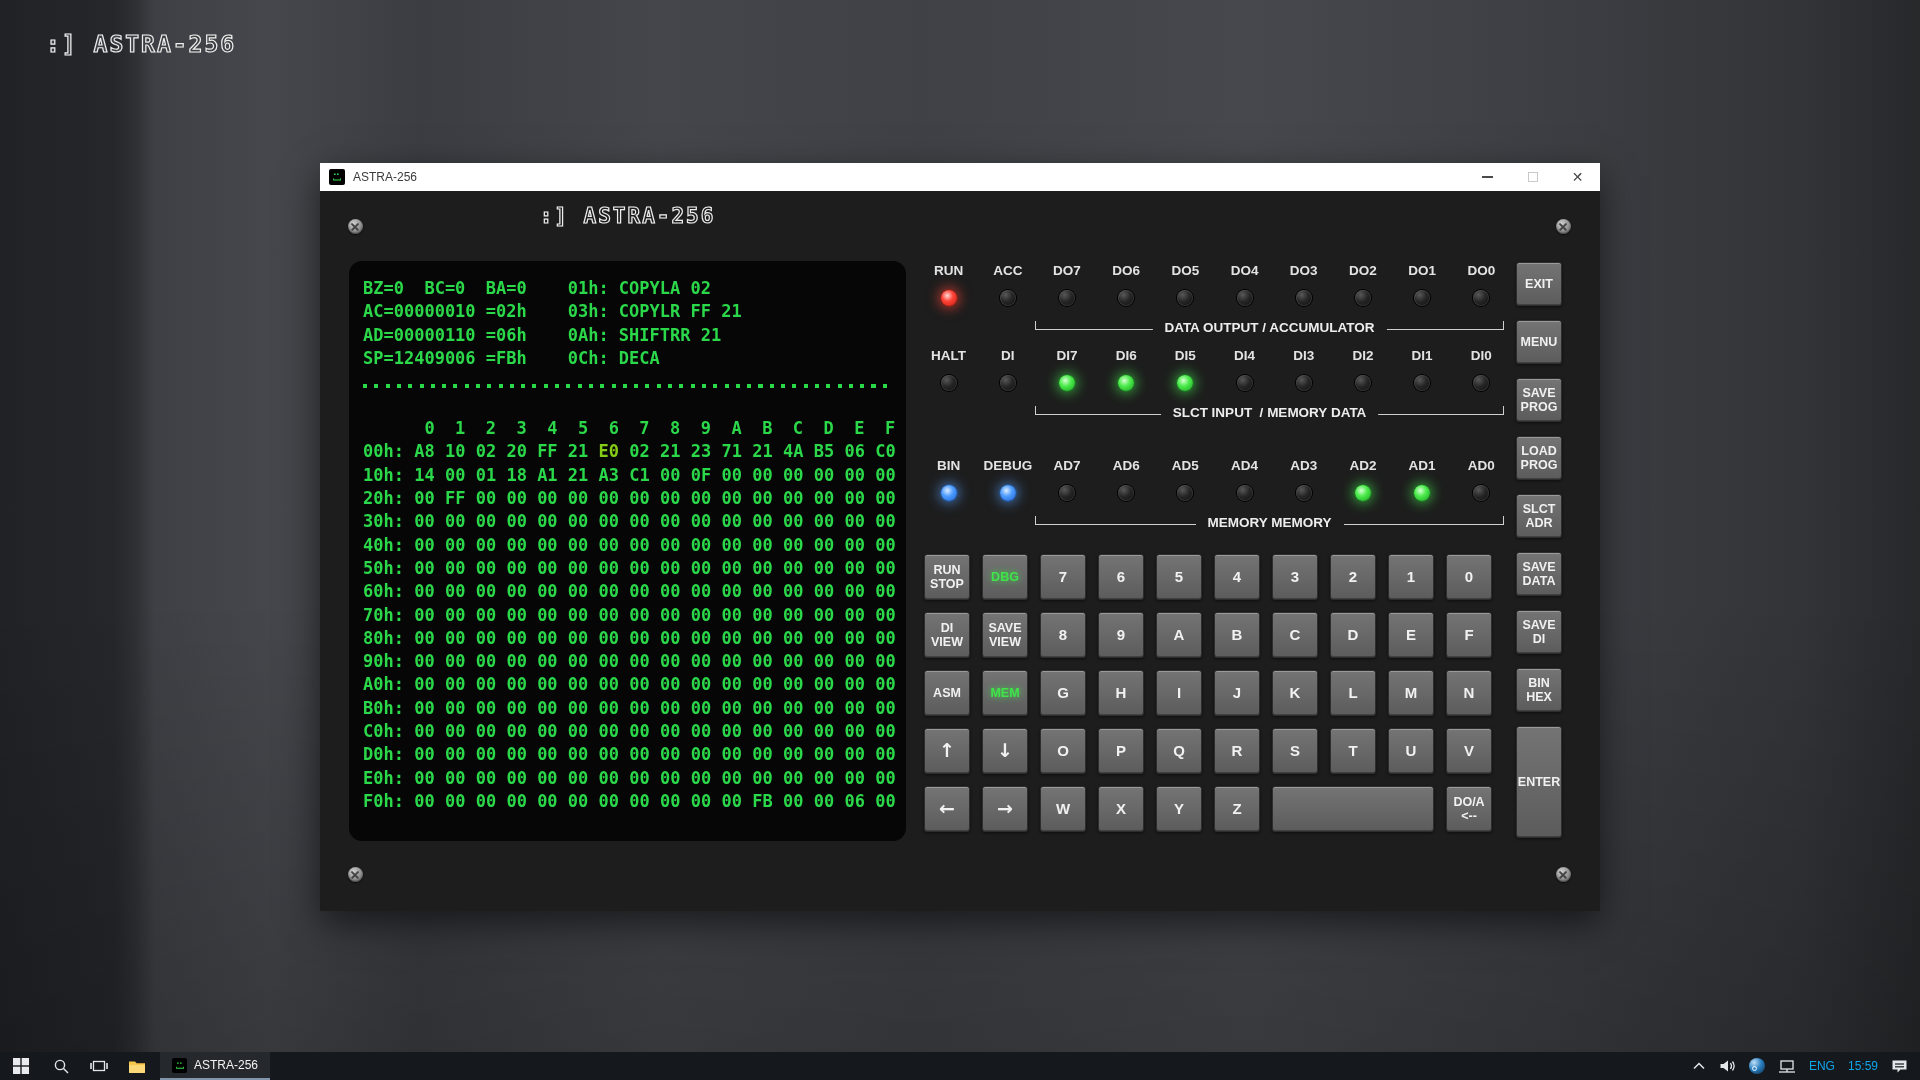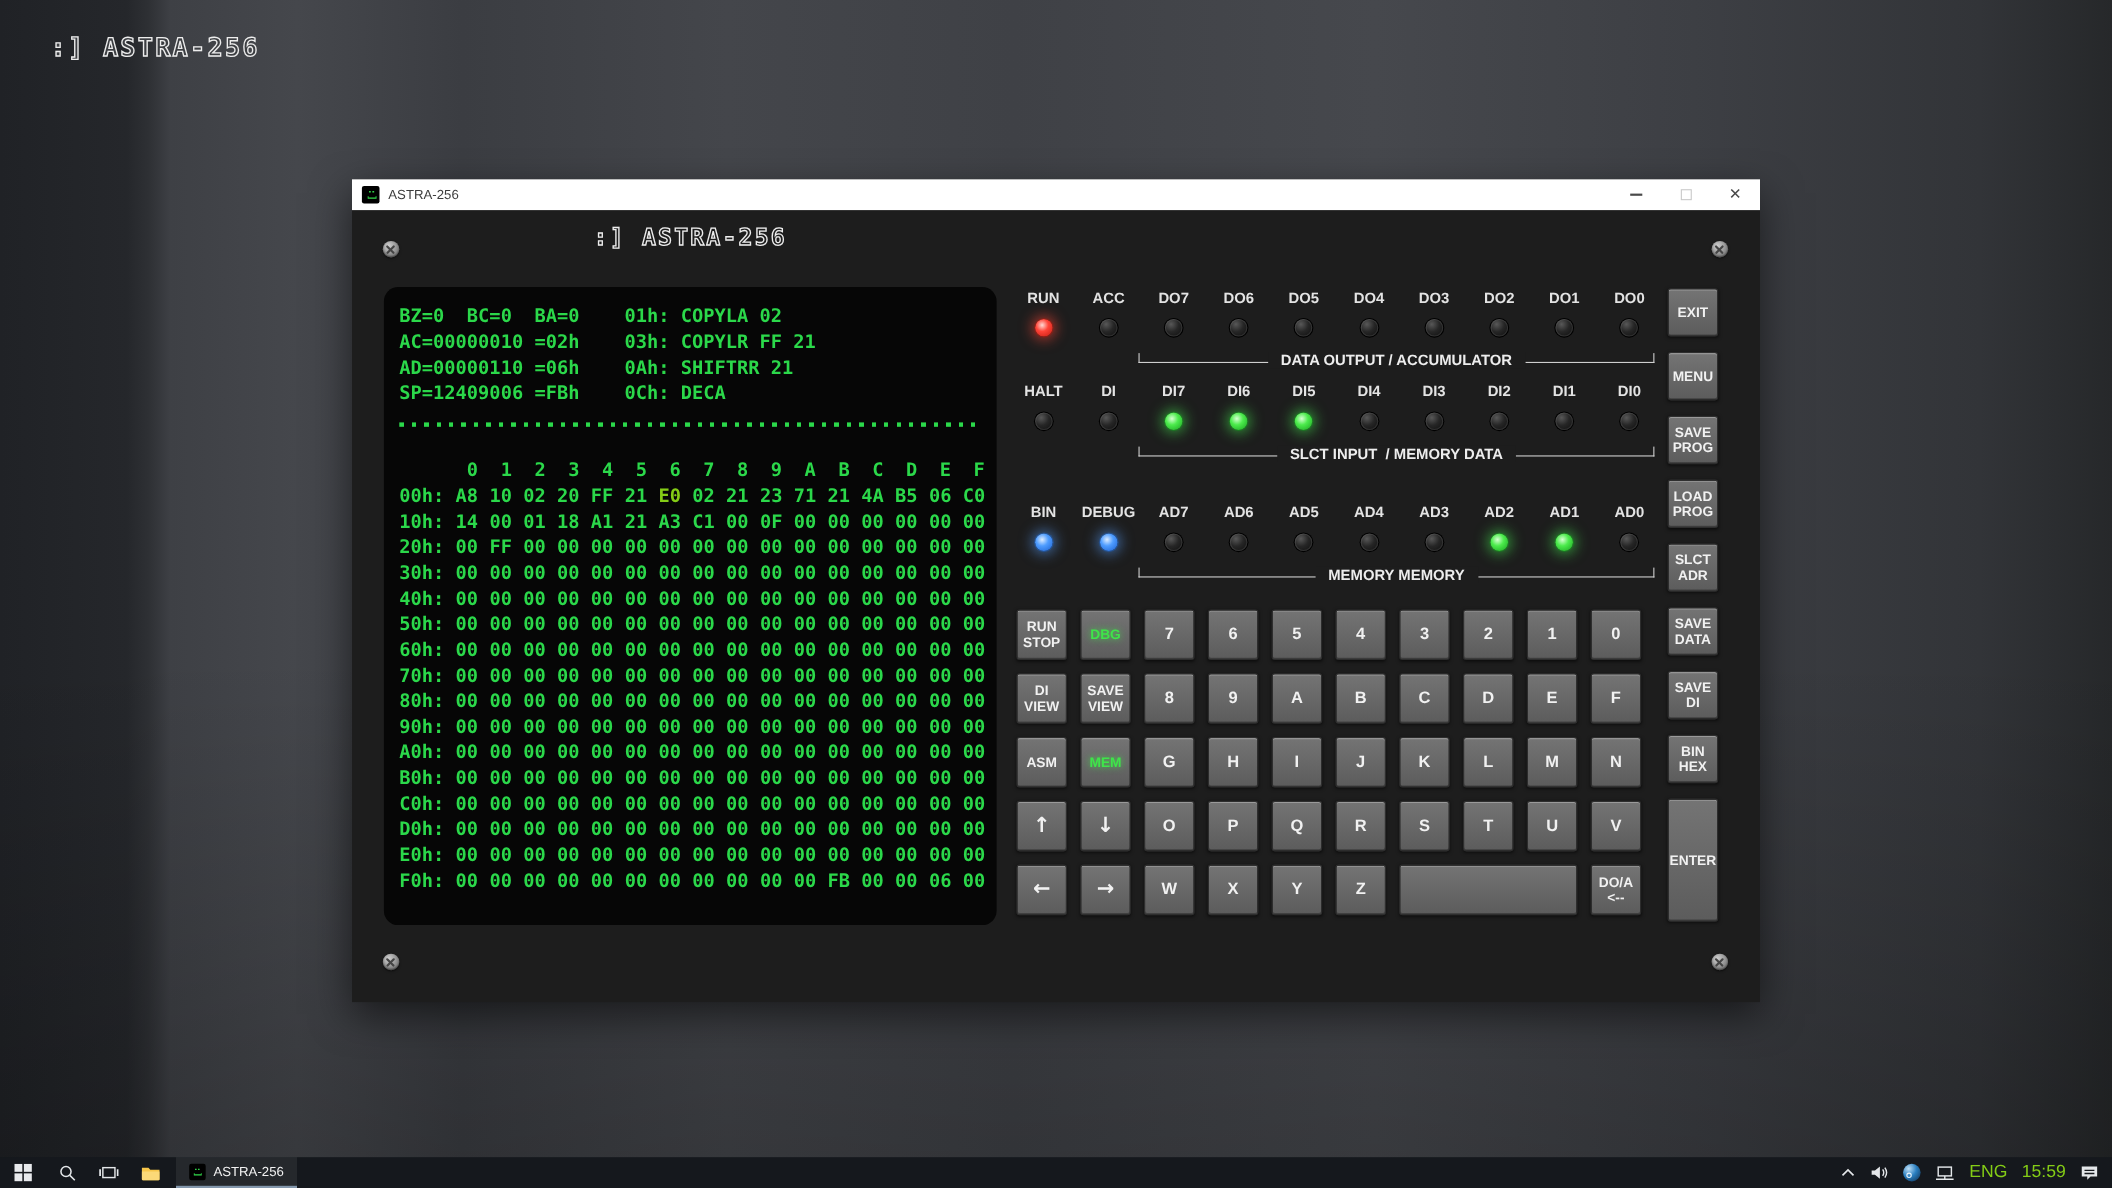--- a/index.html
+++ b/index.html
@@ -68,21 +68,21 @@
   #side .key.tall{height:112px;}
   
   #taskbar{position:absolute;left:0;bottom:0;width:1920px;height:28px;background:#15181d;display:flex;align-items:center;z-index:5;}
   .tb-btn{height:28px;display:flex;align-items:center;justify-content:center;cursor:pointer;}
   #tb-start{width:42px;} #tb-search,#tb-task,#tb-explorer{width:38px;}
   #tb-app{height:28px;display:flex;align-items:center;gap:7px;padding:0 12px;background:rgba(255,255,255,.07);border-bottom:2px solid #8296ab;box-sizing:border-box;margin-left:4px;cursor:pointer;}
   .app-ico{width:15px;height:15px;background:#000;border-radius:2px;display:flex;align-items:center;justify-content:center;}
   .app-ico span{color:#2fd348;font:bold 8px "DejaVu Sans Mono",monospace;transform:rotate(90deg);display:block;}
   #tb-app-label{font-size:12px;color:#f2f2f2;}
   #tray{margin-left:auto;display:flex;align-items:center;gap:13px;padding-right:12px;}
-  #tray .txt{font-size:16px;color:#84cc16;}
+  #tray .txt{font-size:12px;color:#0ea5e9;}
   .tray-ic{display:flex;align-items:center;justify-content:center;cursor:pointer;}
   .steam{width:16px;height:16px;border-radius:50%;background:radial-gradient(circle at 32% 28%,#bfe0f7,#2a7fc0 45%,#0d2a4a);position:relative;}
   .steam:after{content:"";position:absolute;left:3px;top:8px;width:5px;height:5px;border-radius:50%;border:1.4px solid #e9f3fa;box-sizing:border-box;}
 </style>
 </head>
 <body>
 
 <div id="desktop-logo" class="pixel-logo">:] ASTRA-256</div>
 
 <div id="window">

